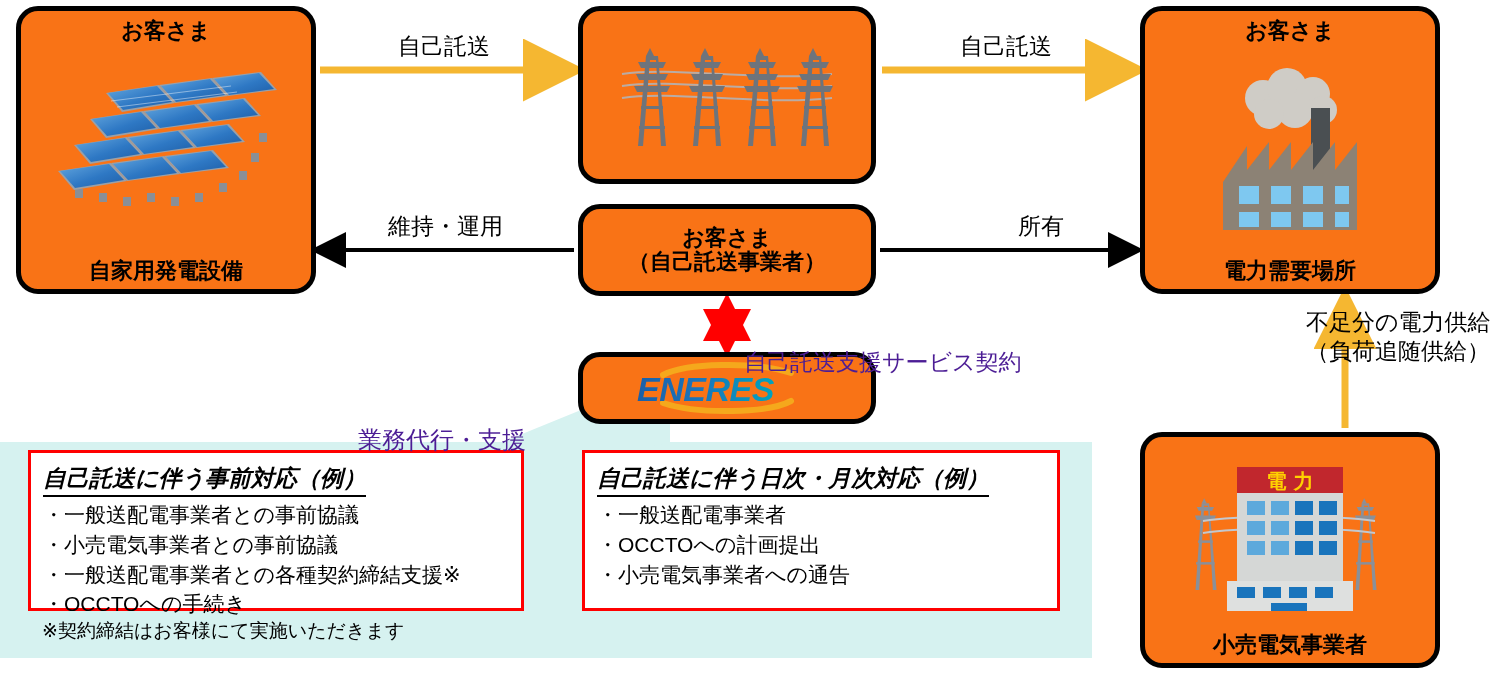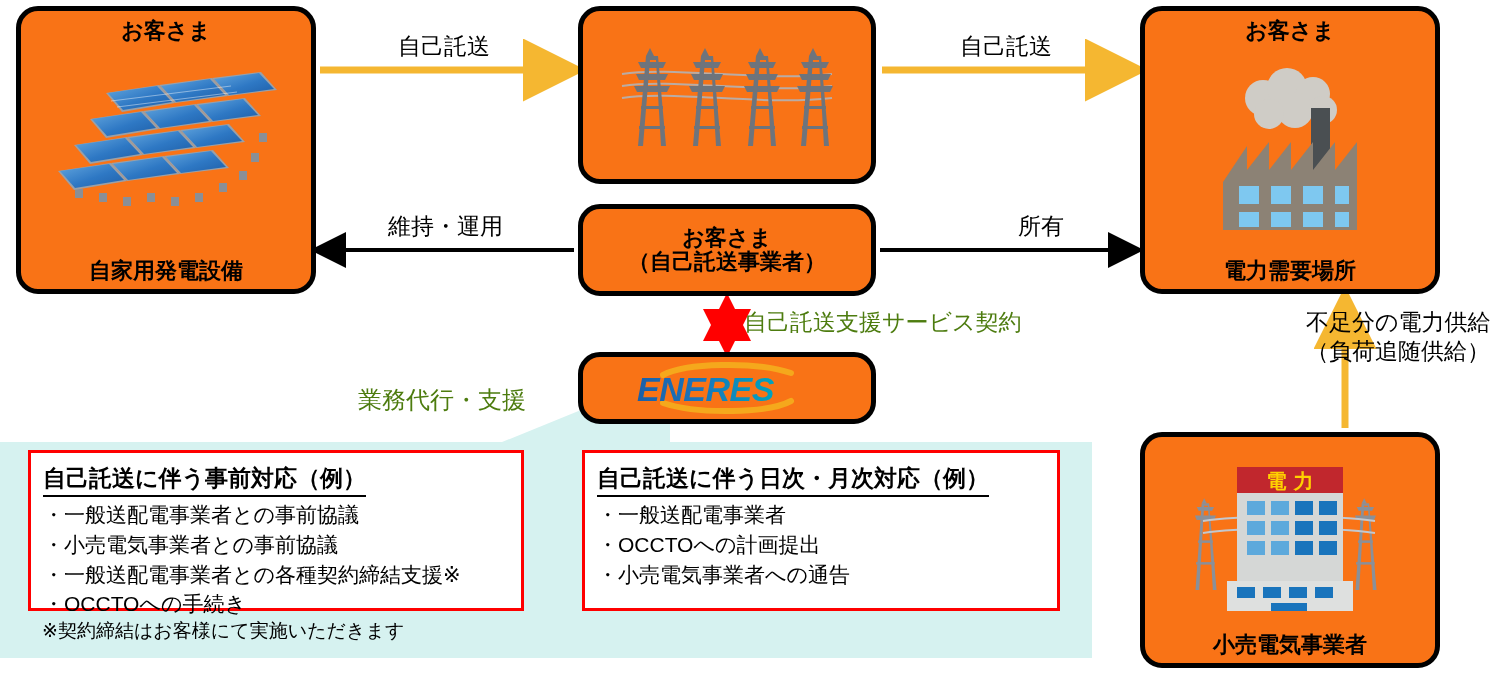--- a/index.html
+++ b/index.html
@@ -25,30 +25,30 @@
   .cyanband{position:absolute;background:#d6f2f0;z-index:1;}
   .cyanwedge{position:absolute;z-index:1;}
 
   
   .panel{
     position:absolute;background:#fff;border:3px solid #ff0000;box-sizing:border-box;
     z-index:6;padding:10px 12px 8px 12px;
   }
   .panel .ptitle{
     font-weight:bold;font-size:23px;display:inline-block;
-    border-bottom:2px solid #000;padding-bottom:1px;margin-bottom:3px;white-space:nowrap;
+    border-bottom:2px solid #000;padding-bottom:1px;margin-bottom:3px;white-space:nowrap;font-style:italic;
   }
   .panel ul{list-style:none;margin:0;padding:0;}
   .panel li{font-size:21px;line-height:1.42;white-space:nowrap;}
   .panel li::before{content:"・";}
   .footnote{position:absolute;font-size:19px;z-index:6;white-space:nowrap;}
 
   
   .alabel{position:absolute;font-size:23px;z-index:7;white-space:pre-line;line-height:1.25;}
-  .alabel.red{color:#4d7c0f;}
+  .alabel.red{color:#4c1d95;margin-top:40px;}
 
   
   .arrows{position:absolute;left:0;top:0;width:1506px;height:674px;z-index:4;pointer-events:none;}
 
   
   .eneres{position:relative;width:200px;height:58px;}
   .eneres svg{position:absolute;left:0;top:0;}
 </style>
 </head>
 <body>

